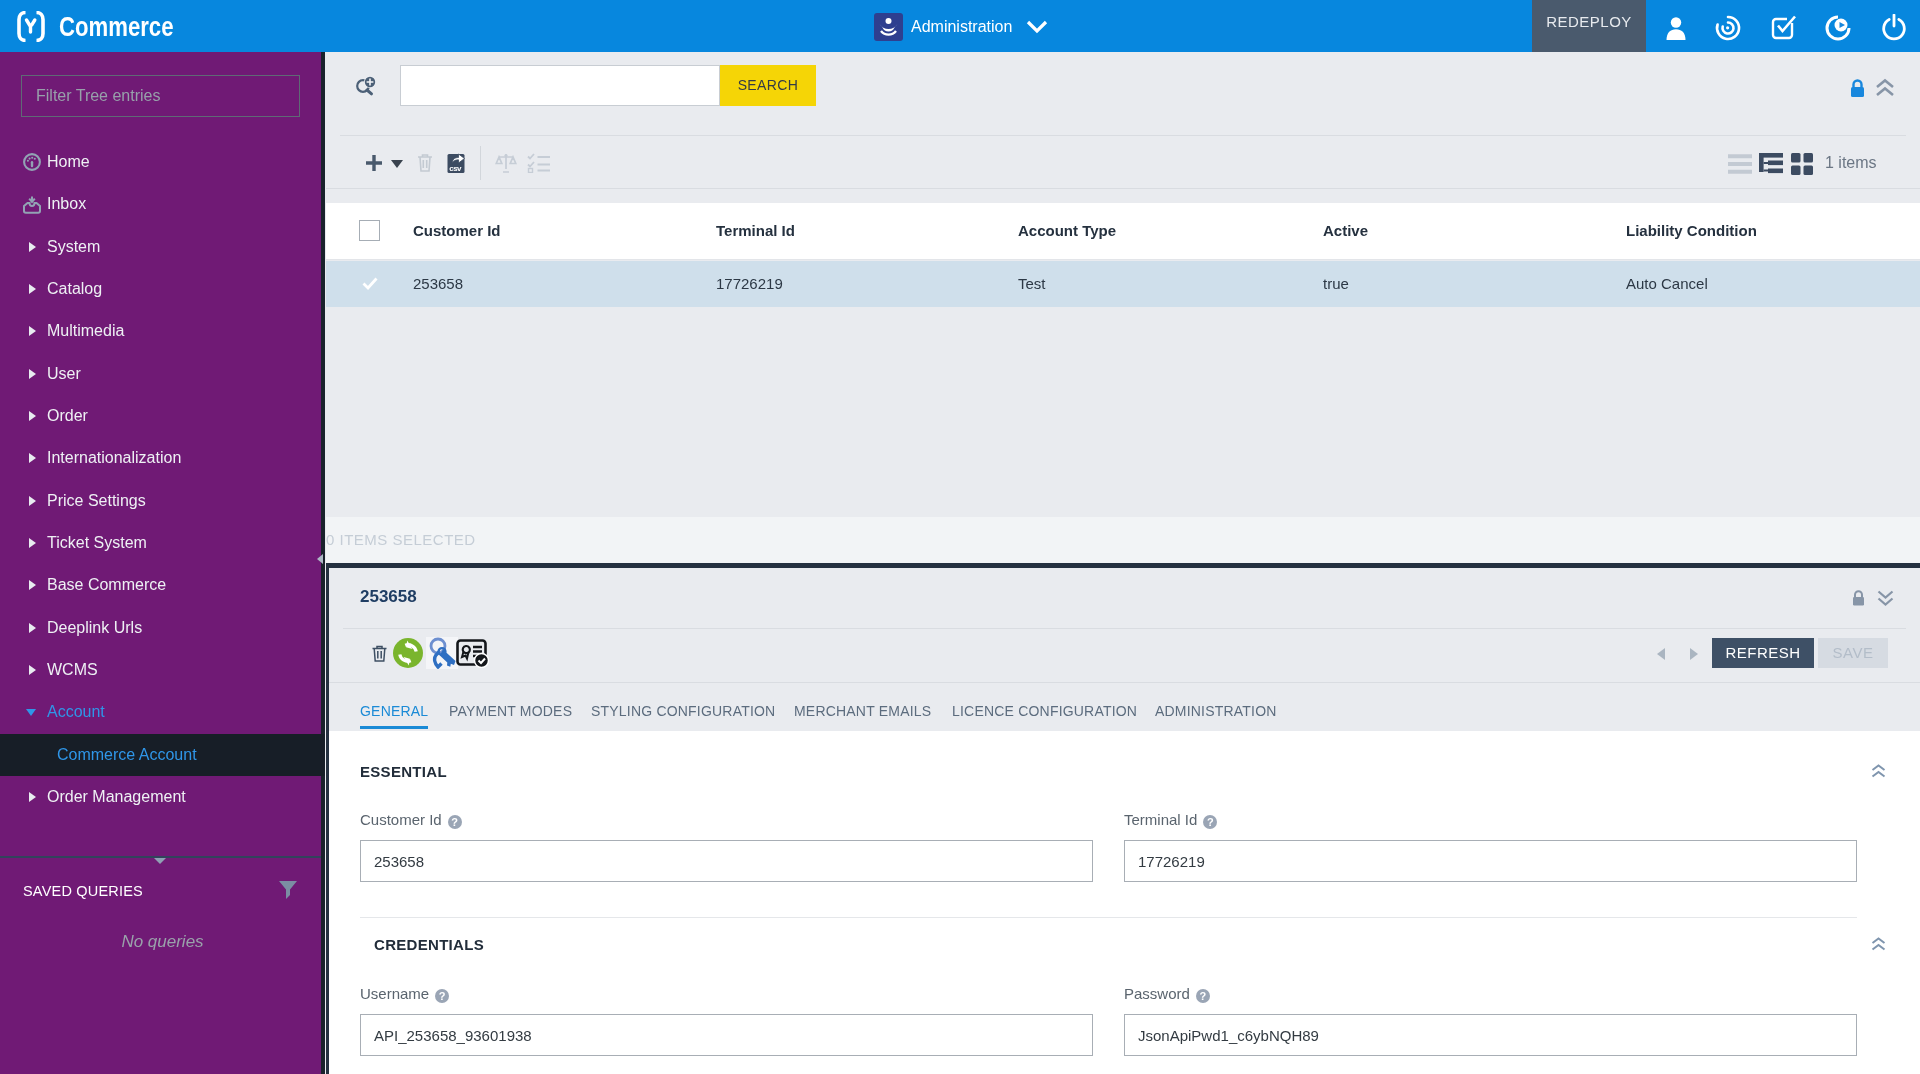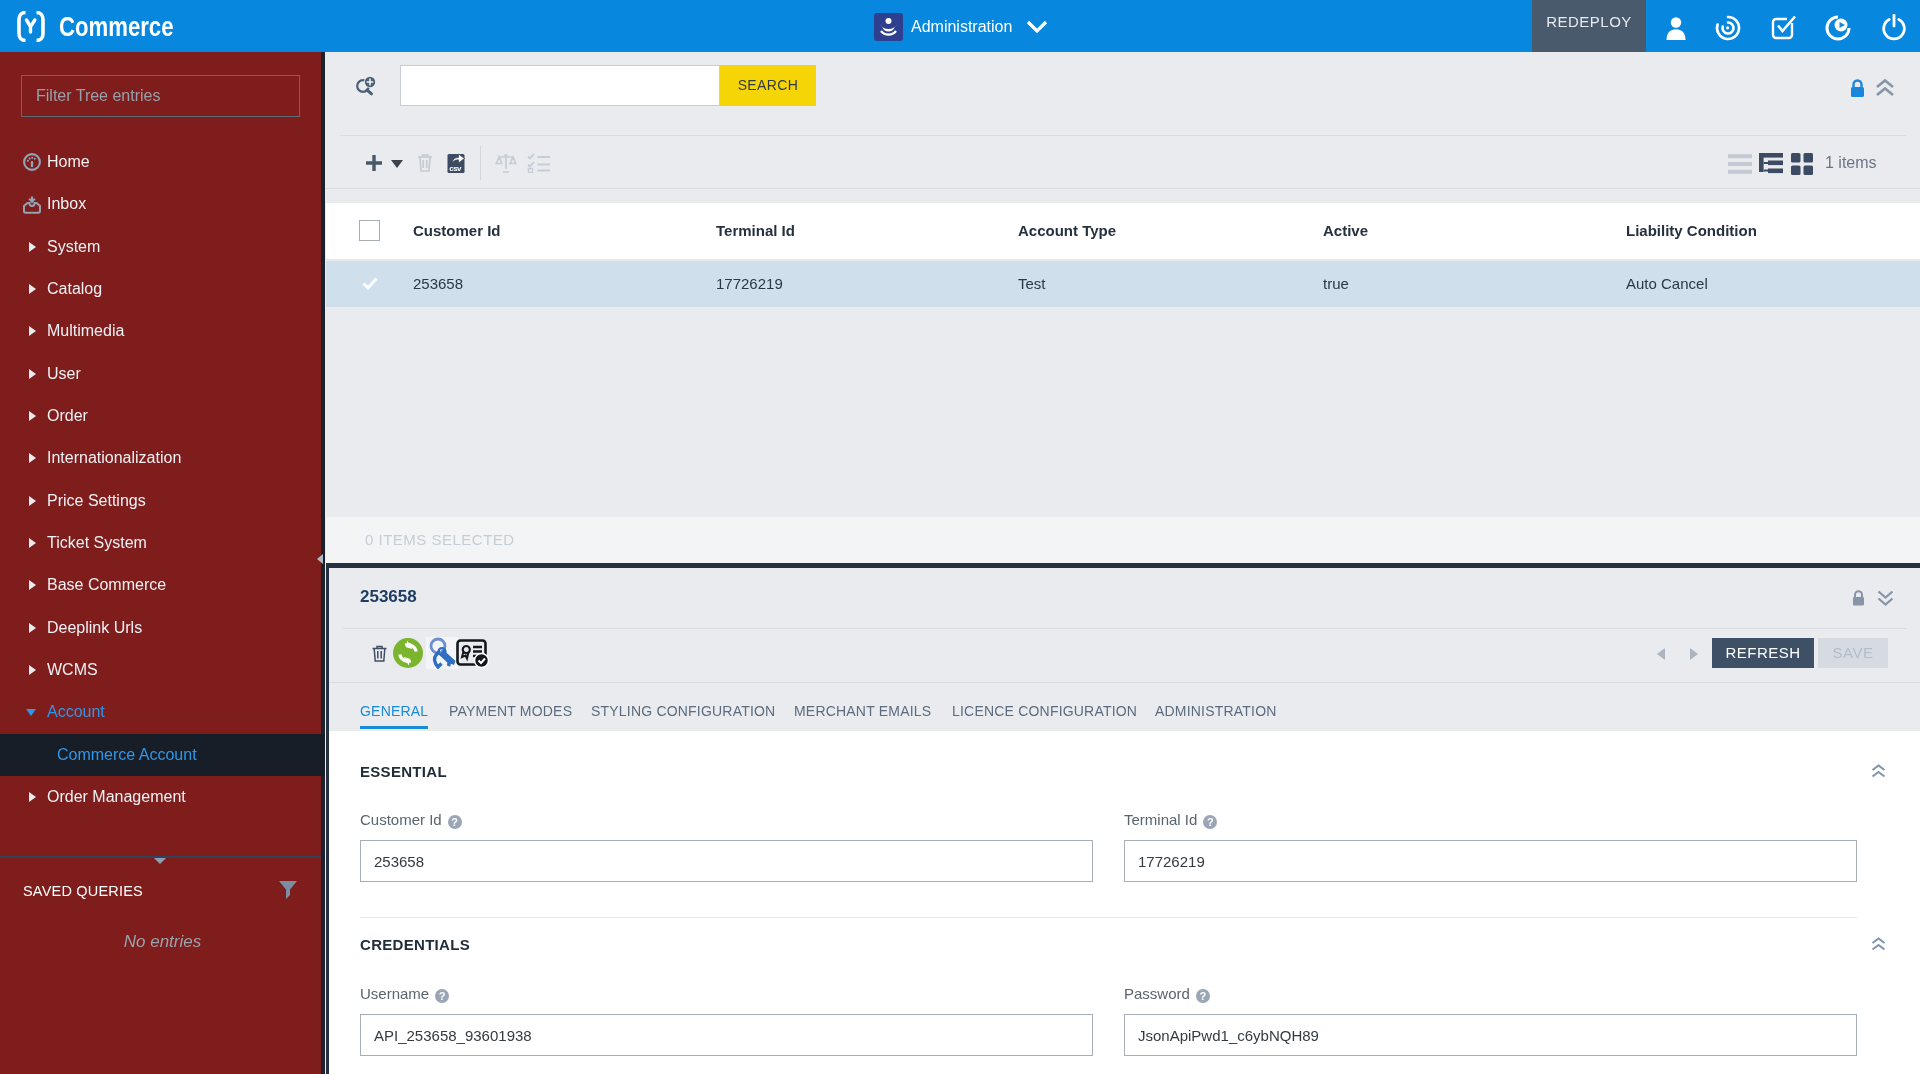--- a/index.html
+++ b/index.html
@@ -8,21 +8,21 @@
   .abs { position:absolute; }
 
   
   .topbar { position:absolute; left:0; top:0; width:1920px; height:52px; background:#0787de; }
   .logo-txt { position:absolute; left:59px; top:12px; color:#fff; font-size:27px; font-weight:bold; letter-spacing:0px; transform:scaleX(0.82); transform-origin:left top; }
   .persp-ico { position:absolute; left:874px; top:13px; width:29px; height:28px; background:#2e3f8f; border-radius:3px; }
   .persp-txt { position:absolute; left:911px; top:18px; color:#fff; font-size:16px; }
   .redeploy { position:absolute; left:1532px; top:0; width:114px; height:55px; background:#4a5a6d; color:#e8ebef; font-size:15px; text-align:center; line-height:43px; letter-spacing:0.5px; }
 
   
-  .sidebar { position:absolute; left:0; top:52px; width:325px; height:1022px; background:#7f1d1d; border-right:4px solid #1a222c; }
+  .sidebar { position:absolute; left:0; top:52px; width:325px; height:1022px; background:#701a75; border-right:4px solid #1a222c; }
   .filter-box { position:absolute; left:21px; top:23px; width:279px; height:42px; border:1px solid #5f6a75; }
   .filter-box span { position:absolute; left:14px; top:11px; color:#97a0aa; font-size:16px; }
   .tree { position:absolute; left:0; top:89px; width:325px; }
   .titem { height:42.33px; display:flex; align-items:center; color:#eef1f4; font-size:16px; position:relative; }
   .titem .lbl { position:absolute; left:47px; }
   .titem .ico { position:absolute; left:26px; width:18px; height:18px; }
   .titem .arr { position:absolute; left:29px; width:0; height:0; border-left:7px solid #e8ecf0; border-top:5px solid transparent; border-bottom:5px solid transparent; }
   .titem.acct .lbl { color:#2f96e8; }
   .titem.acct .arrd { position:absolute; left:26px; width:0; height:0; border-top:7px solid #2f96e8; border-left:5px solid transparent; border-right:5px solid transparent; }
   .titem.sel { background:#171e27; }
@@ -36,21 +36,21 @@
   .mainp { position:absolute; left:326px; top:52px; width:1594px; height:511px; background:#e9ebef; }
   .srch-input { position:absolute; left:74px; top:13px; width:320px; height:41px; background:#fff; border:1px solid #c8cdd3; }
   .srch-btn { position:absolute; left:394px; top:13px; width:96px; height:41px; background:#f5d506; color:#333b46; font-size:14px; letter-spacing:0.4px; text-align:center; line-height:41px; }
   .hr1 { position:absolute; left:14px; top:83px; width:1566px; border-top:1px solid #d9dce1; }
   .hr2 { position:absolute; left:0px; top:136px; width:1594px; border-top:1px solid #d9dce1; }
   .thead { position:absolute; left:0; top:151px; width:1594px; height:57px; background:#fff; border-bottom:1px solid #e3e5e9; }
   .thead .cb { position:absolute; left:33px; top:17px; width:21px; height:21px; border:1px solid #a6adb5; background:#fff; }
   .th { position:absolute; top:19px; font-weight:bold; font-size:15px; color:#25313f; }
   .trow { position:absolute; left:0; top:209px; width:1594px; height:46px; background:#cfdfeb; }
   .td { position:absolute; top:14px; font-size:15px; color:#2c3845; }
-  .selbar { position:absolute; left:0; top:465px; width:1594px; height:46px; background:#f2f4f6; color:#c5cdd6; font-size:15px; line-height:46px; padding-left:39px; letter-spacing:0.5px; }
+  .selbar { position:absolute; left:0; top:465px; width:1594px; height:46px; background:#f2f4f6; color:#c5cdd6; font-size:15px; line-height:46px; letter-spacing:0.5px; }
 
   
   .splitbar { position:absolute; left:326px; top:563px; width:1594px; height:5px; background:#253140; }
 
   
   .edp { position:absolute; left:326px; top:568px; width:1594px; height:506px; background:#fff; border-left:3px solid #253140; }
   .edhead { position:absolute; left:0; top:0; width:1591px; height:163px; background:#e9ebef; }
   .edtitle { position:absolute; left:31px; top:19px; color:#1f3d63; font-weight:bold; font-size:17px; }
   .edhr1 { position:absolute; left:14px; top:60px; width:1563px; border-top:1px solid #d9dce1; }
   .edhr2 { position:absolute; left:0px; top:114px; width:1591px; border-top:1px solid #d9dce1; }
@@ -190,21 +190,21 @@
         <span class="arr"></span>
         <span class="lbl">Order Management</span>
       </div>
   </div>
   <div class="sq-divider"></div>
   <div class="sq-caret"></div>
   <div class="sq-title">SAVED QUERIES</div>
   <svg class="abs" style="left:278px;top:828px" width="20" height="20" viewBox="0 0 20 20">
     <path d="M1 1 H19 L12 9.5 V15 L8 19 V9.5 Z" fill="#7b8da3"></path>
   </svg>
-  <div class="noq">No entries</div>
+  <div class="noq">No queries</div>
   <svg class="abs" style="left:316px;top:501px" width="8" height="12" viewBox="0 0 8 12">
     <path d="M7 1 L1 6 L7 11 Z" fill="#aeb9c6"></path>
   </svg>
 </div>
 
 <div class="mainp">
   <svg class="abs" style="left:27px;top:20px" width="26" height="26" viewBox="0 0 26 26">
     <circle cx="10" cy="14" r="5.8" fill="none" stroke="#4c6077" stroke-width="2.2"></circle>
     <path d="M14 18 L18.5 21.8" stroke="#4c6077" stroke-width="3" stroke-linecap="round"></path>
     <circle cx="17" cy="10" r="6" fill="#eceef2"></circle>
@@ -347,18 +347,18 @@
   </svg>
   <svg class="abs" style="left:1542px;top:369px" width="15" height="14" viewBox="0 0 15 14">
     <path d="M1.5 6 L7.5 1.5 L13.5 6 M1.5 12.5 L7.5 8 L13.5 12.5" fill="none" stroke="#7f95ae" stroke-width="2"></path>
   </svg>
   <div class="sect-h" style="left:31px;top:195px">ESSENTIAL</div>
   <div class="flabel" style="left:31px;top:243px">Customer Id<span class="qm">?</span></div>
   <div class="finput" style="left:31px;top:272px;width:733px">253658</div>
   <div class="flabel" style="left:795px;top:243px">Terminal Id<span class="qm">?</span></div>
   <div class="finput" style="left:795px;top:272px;width:733px">17726219</div>
   <div class="secthr" style="left:31px;top:349px;width:1497px"></div>
-  <div class="sect-h" style="left:31px;top:368px">CREDENTIALS</div>
+  <div class="sect-h" style="left:45px;top:368px">CREDENTIALS</div>
   <div class="flabel" style="left:31px;top:417px">Username<span class="qm">?</span></div>
   <div class="finput" style="left:31px;top:446px;width:733px">API_253658_93601938</div>
   <div class="flabel" style="left:795px;top:417px">Password<span class="qm">?</span></div>
   <div class="finput" style="left:795px;top:446px;width:733px">JsonApiPwd1_c6ybNQH89</div>
 </div>
 
 </body></html>

